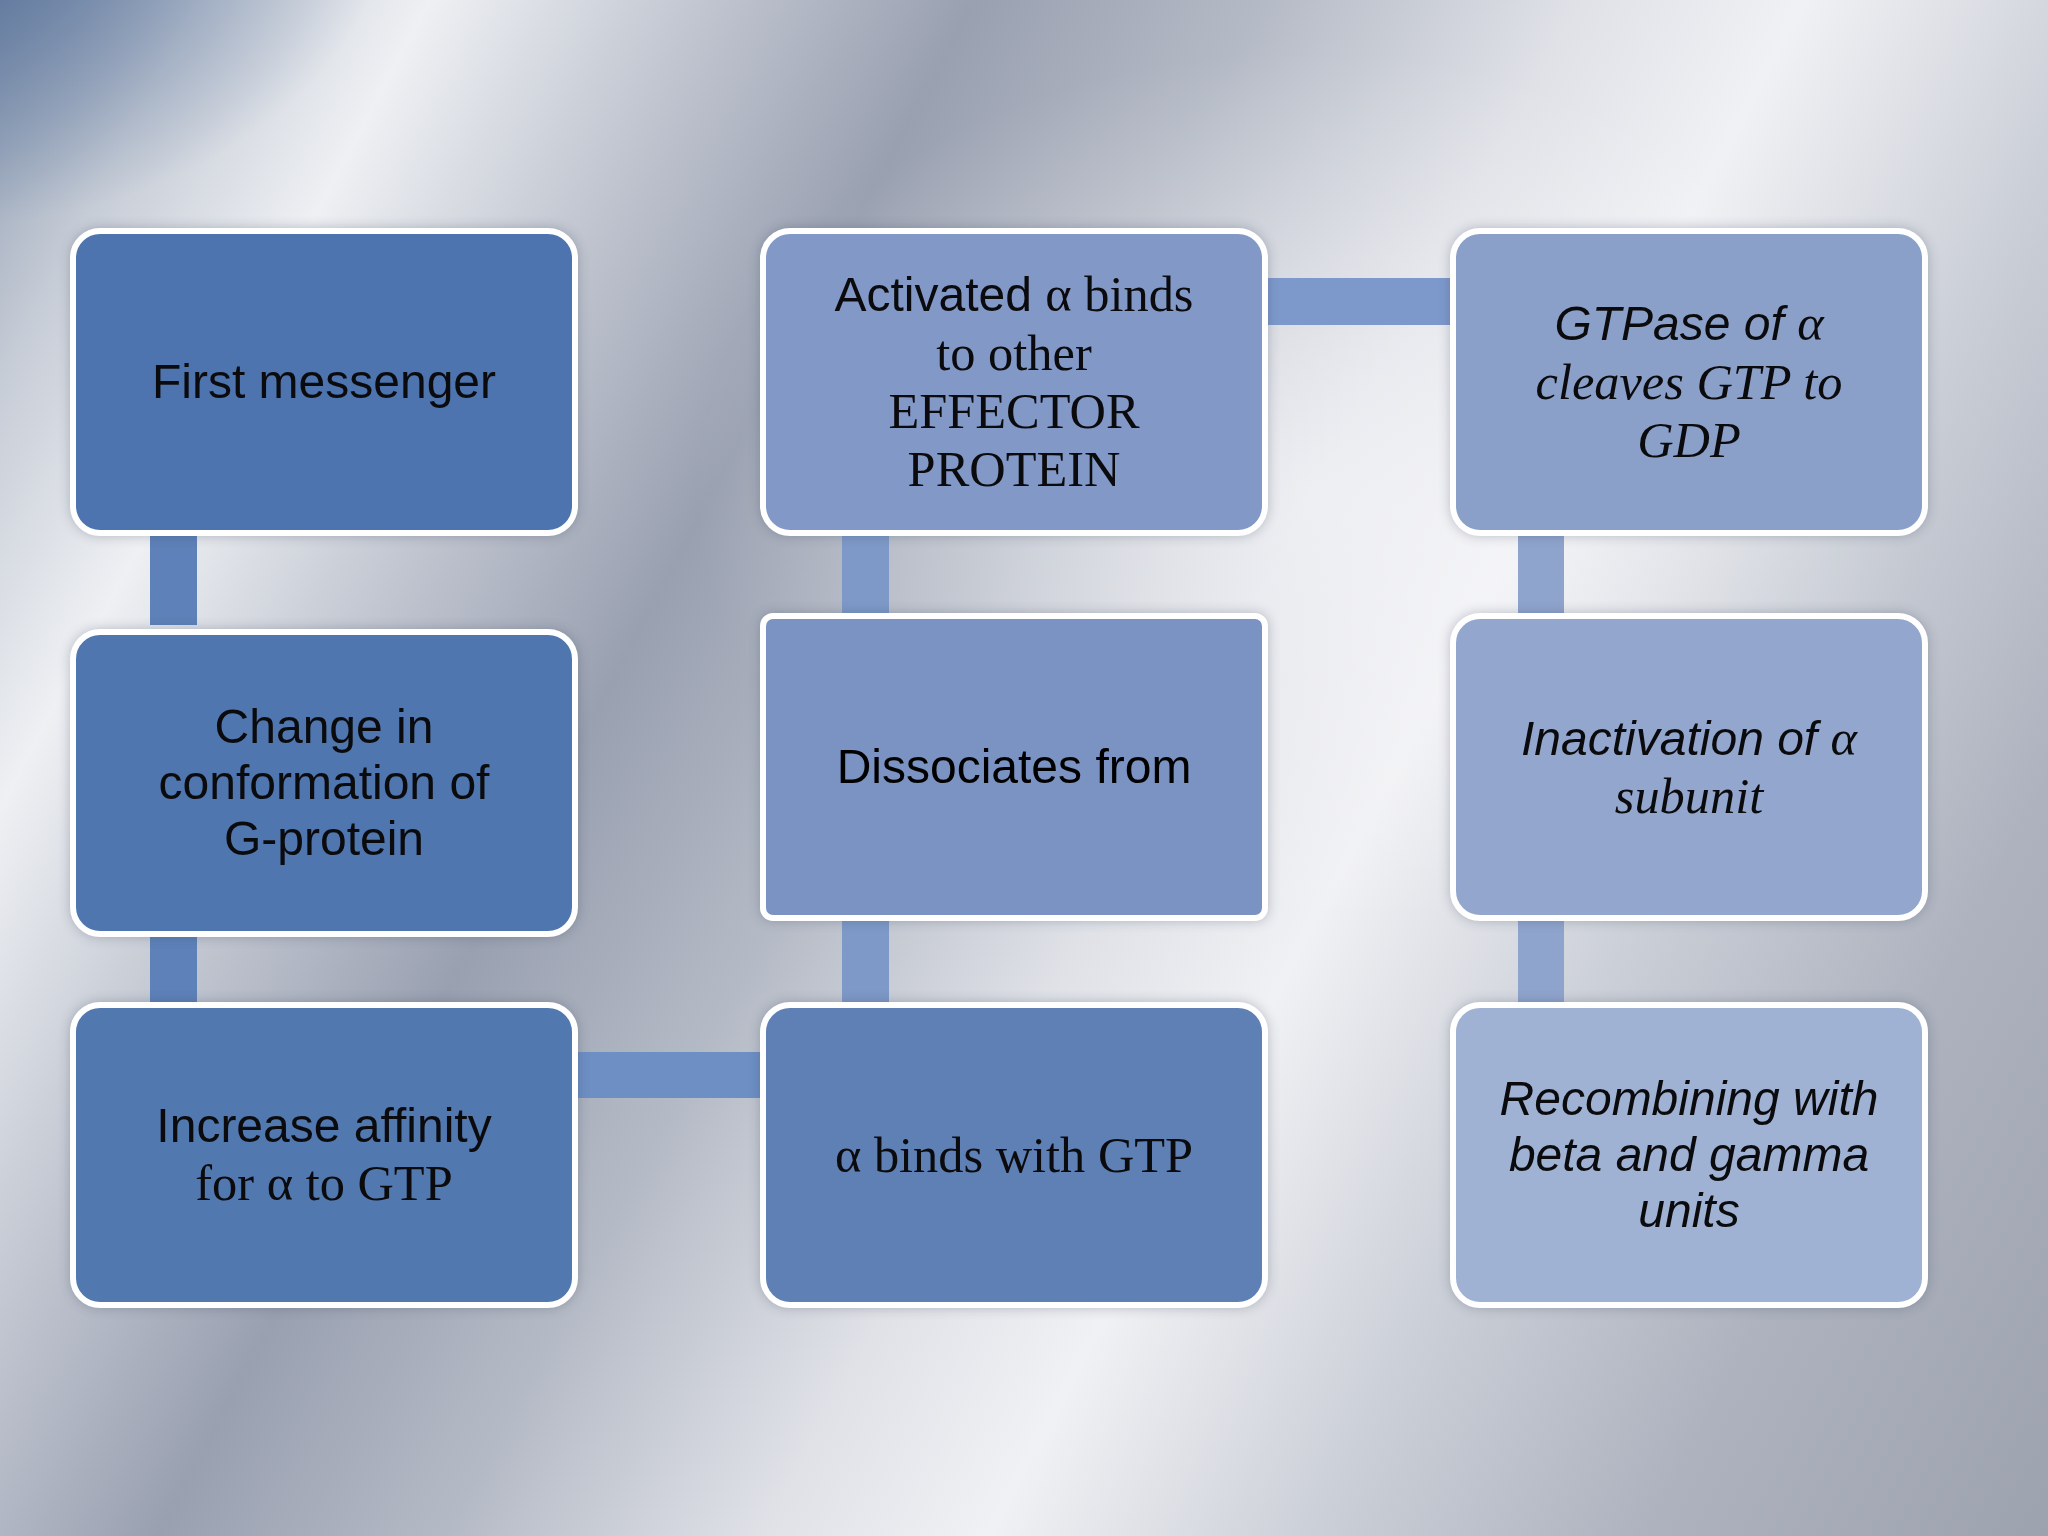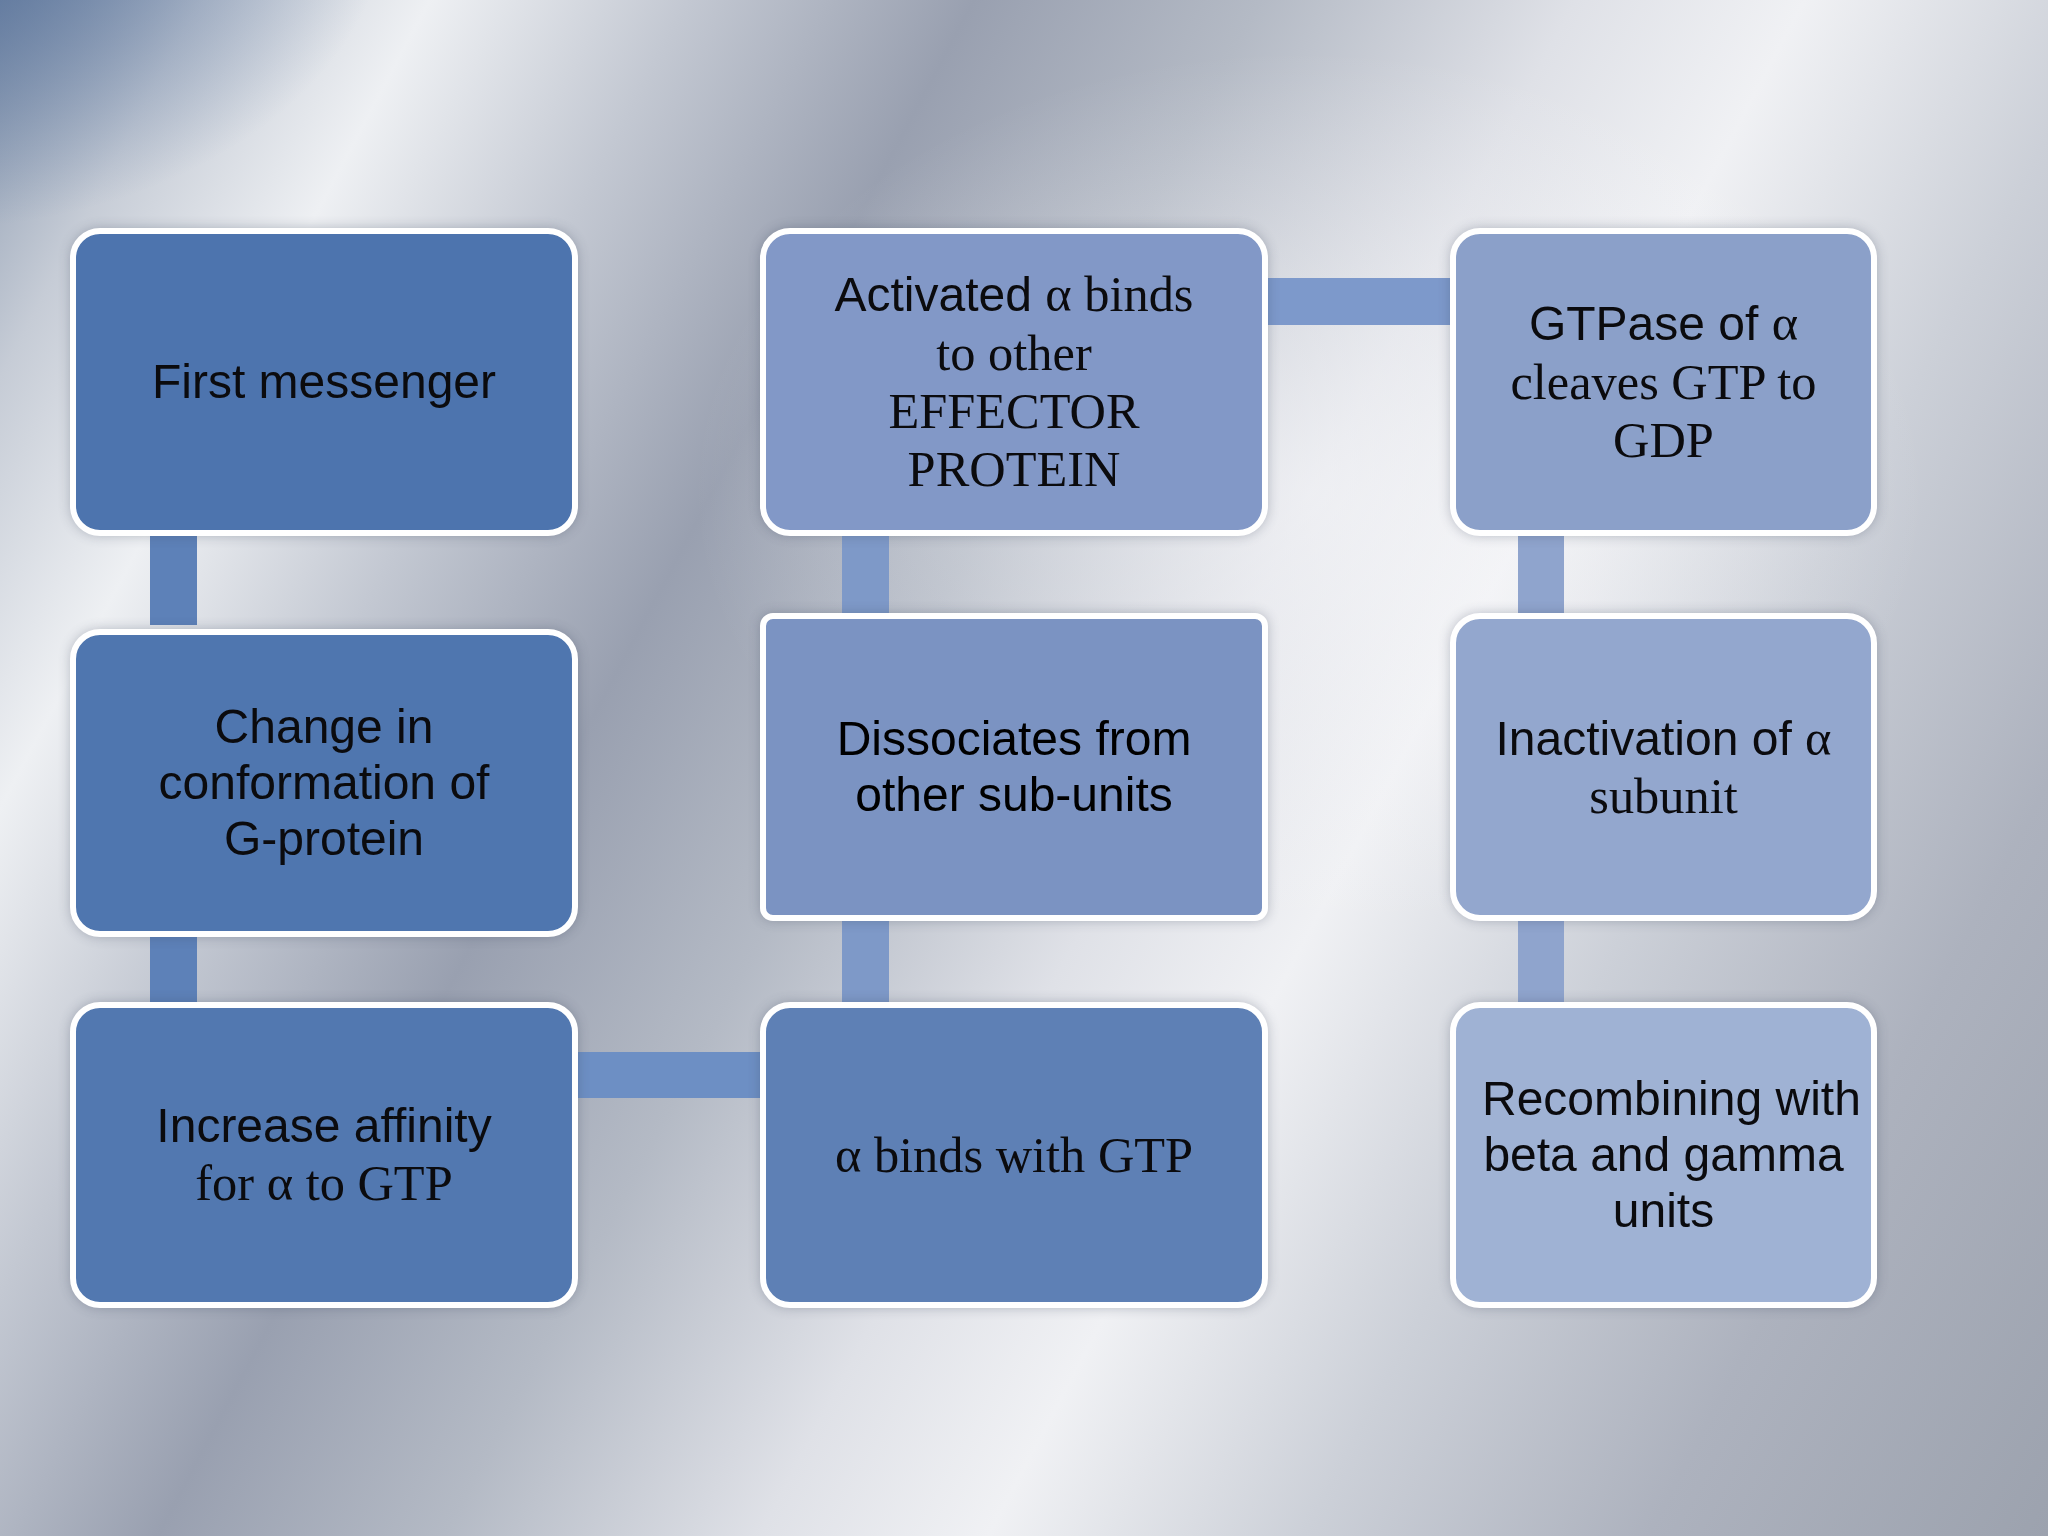--- a/index.html
+++ b/index.html
@@ -30,21 +30,21 @@
     box-sizing:border-box;
   }
   .node-text{width:100%;font-size:48px;line-height:1.16;}
   .line{display:block;white-space:nowrap;}
   .seg-sans{font-family:"Liberation Sans", sans-serif;}
   .seg-serif{font-family:"Liberation Serif", serif;font-size:1.05em;}
 
   
   .c1{left:70px;width:508px;justify-content:center;}
   .c2{left:760px;width:508px;}
-  .c3{left:1450px;width:427px;}
+  .c3{left:1450px;width:478px;font-style:italic;}
   .r1{top:228px;height:308px;}
   .r2{top:613px;height:308px;}
   .r3{top:1002px;height:306px;}
 
   
   #conn-left-1 {left:150px; top:520px; width:47px; height:105px;}
   #conn-left-2 {left:150px; top:908px; width:47px; height:106px;}
   #conn-mid-1  {left:842px; top:518px; width:47px; height:106px;}
   #conn-mid-2  {left:842px; top:906px; width:47px; height:108px;}
   #conn-right-1{left:1518px;top:521px; width:46px; height:104px;}
@@ -89,21 +89,20 @@
     <div class="node-text">
         <div class="line"><span class="seg-sans">Activated </span><span class="seg-serif">α binds</span></div>
         <div class="line"><span class="seg-serif">to other</span></div>
         <div class="line"><span class="seg-serif">EFFECTOR</span></div>
         <div class="line"><span class="seg-serif">PROTEIN</span></div>
       </div>
   </div>
   <div class="node c2 r2" style="background-color: rgb(123, 147, 194); color: #000000; border-radius: 13px;">
     <div class="node-text">
         <div class="line"><span class="seg-sans">Dissociates from</span></div>
-        <div class="line"><span class="seg-sans">other sub-units</span></div>
       </div>
   </div>
   <div class="node c2 r3" style="background-color: rgb(94, 128, 181); color: rgb(11, 11, 14);">
     <div class="node-text">
         <div class="line"><span class="seg-serif">α binds with GTP</span></div>
       </div>
   </div>
 
   <div class="node c3 r1" style="background-color: rgb(139, 160, 201); color: rgb(11, 11, 14);">
     <div class="node-text">

